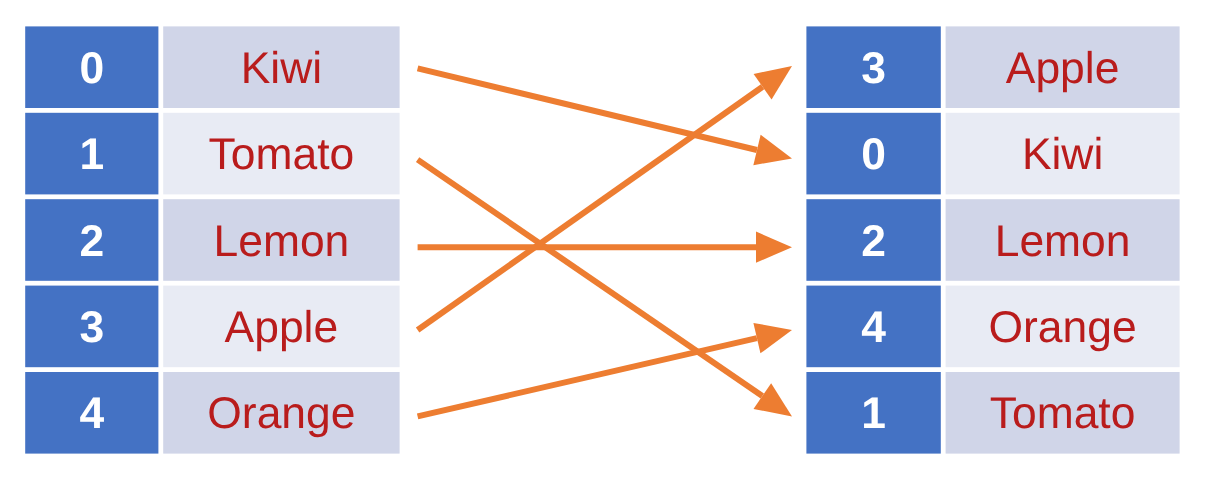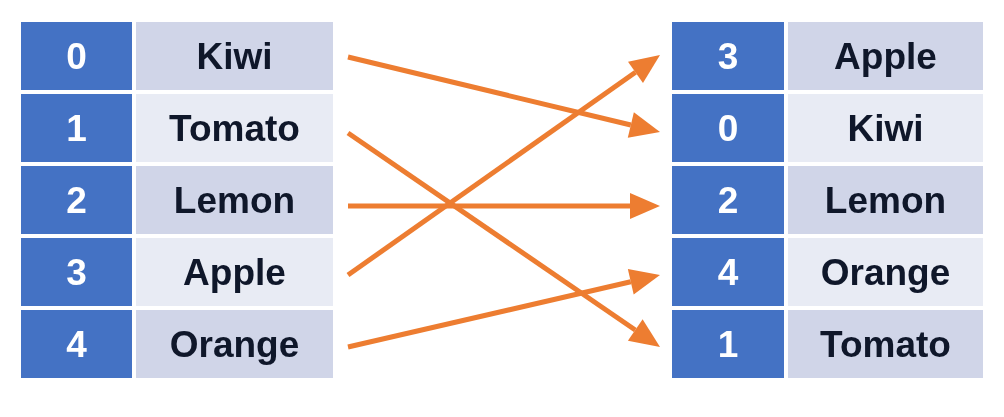--- a/index.html
+++ b/index.html
@@ -46,23 +46,23 @@
     align-items: center;
     justify-content: center;
     line-height: 1;
     box-sizing: border-box;
   }
   #right-table .cell-index { width: 112px; }
 
   .cell-value {
     flex: 1 1 auto;
     margin-left: 4px;
-    color: #0f172a;
+    color: #b91c1c;
     font-size: 37px;
-    font-weight: bold;
+    font-weight: normal;
     display: flex;
     align-items: center;
     justify-content: center;
     line-height: 1;
     box-sizing: border-box;
   }
   .shade-a .cell-value { background: #d0d5e8; }
   .shade-b .cell-value { background: #e8ebf4; }
 
   #arrow-layer {

